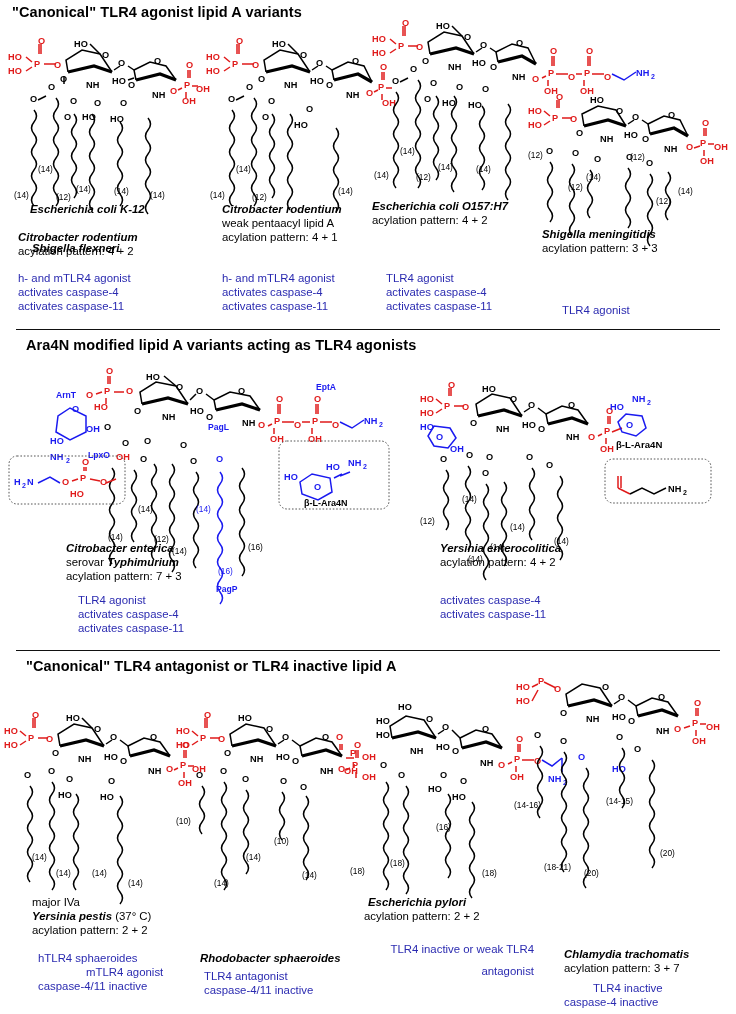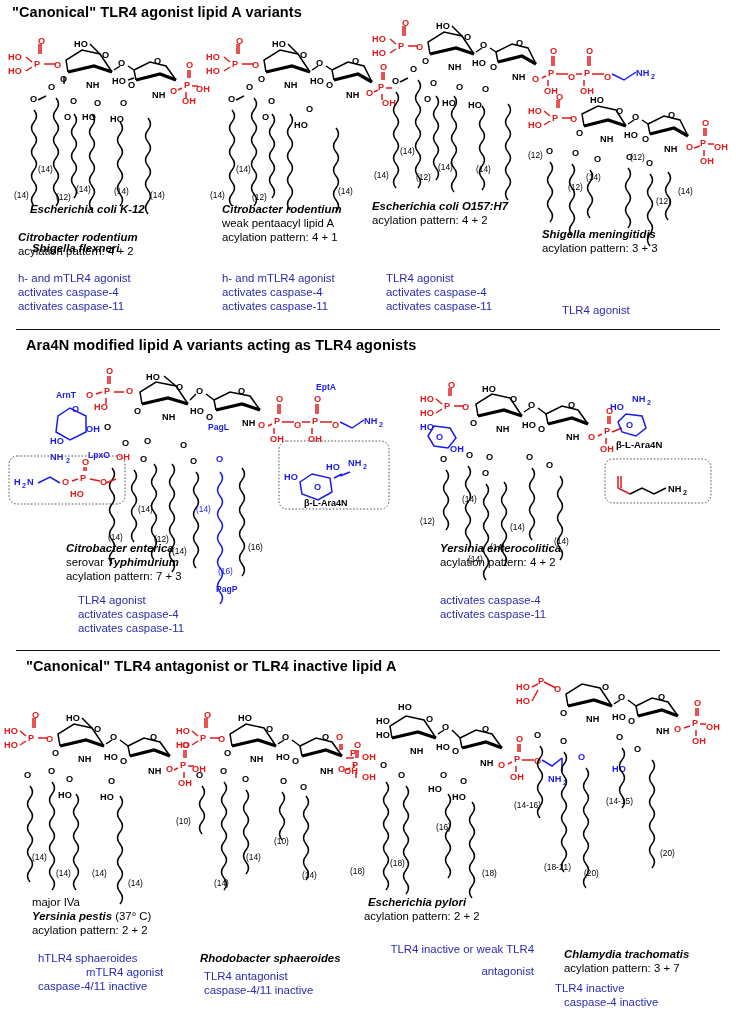--- a/index.html
+++ b/index.html
@@ -835,16 +835,16 @@
       <text class="chn" x="-2" y="140">(14-16)</text>
       <text class="chn" x="28" y="202">(18-21)</text>
       <text class="chn" x="68" y="208">(20)</text>
       <text class="chn" x="90" y="136">(14-15)</text>
       <text class="chn" x="144" y="188">(20)</text>
     </svg>
   </div>
 
   <div class="cap" style="left:564px;top:948px;"><span class="it">Chlamydia trachomatis</span></div>
   <div class="cap" style="left:564px;top:962px;">acylation pattern: 3 + 7</div>
-  <div class="act" style="left:555px;top:982px;">TLR4 inactive</div>
+  <div class="act" style="left:593px;top:982px;">TLR4 inactive</div>
   <div class="act" style="left:564px;top:996px;">caspase-4 inactive</div>
 
 </div>
 
 </body></html>

